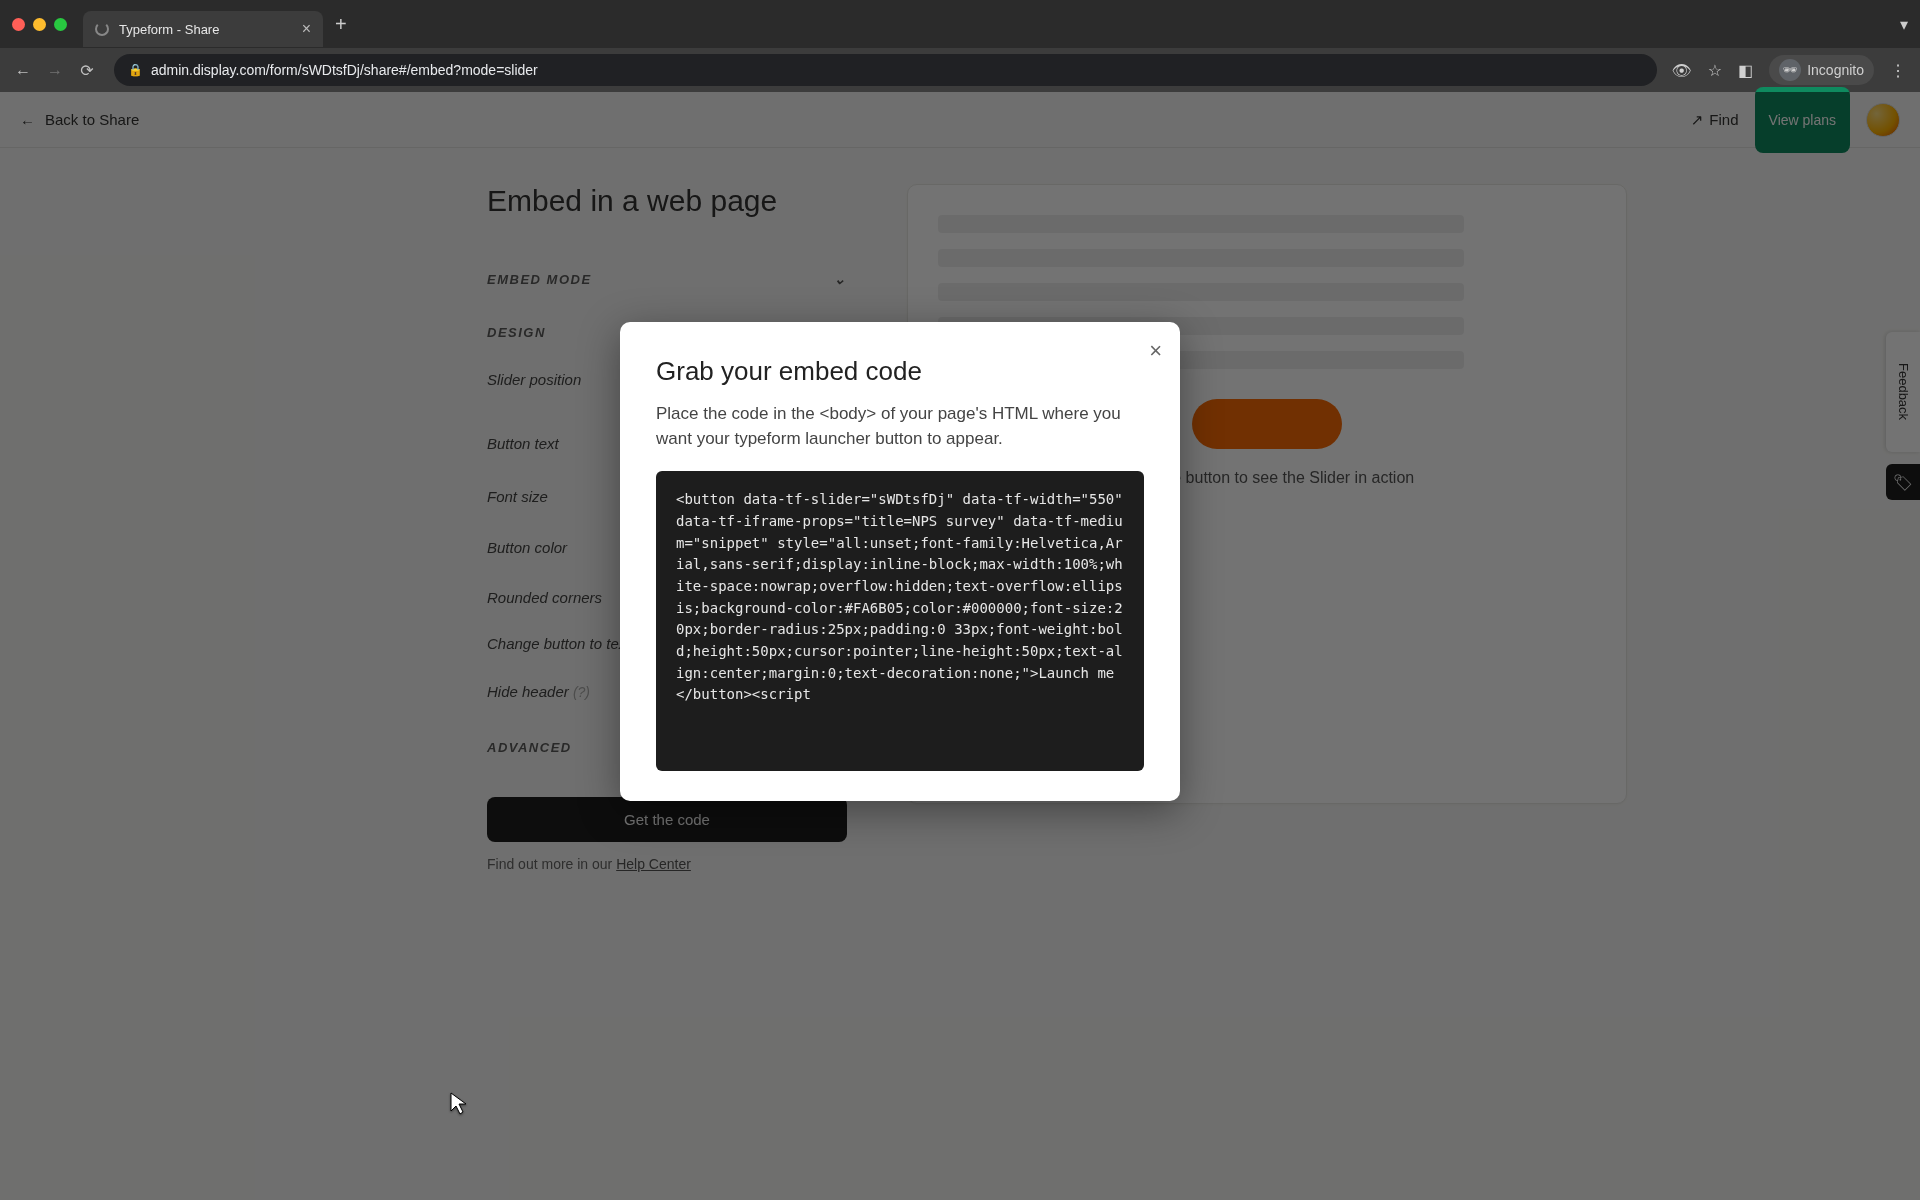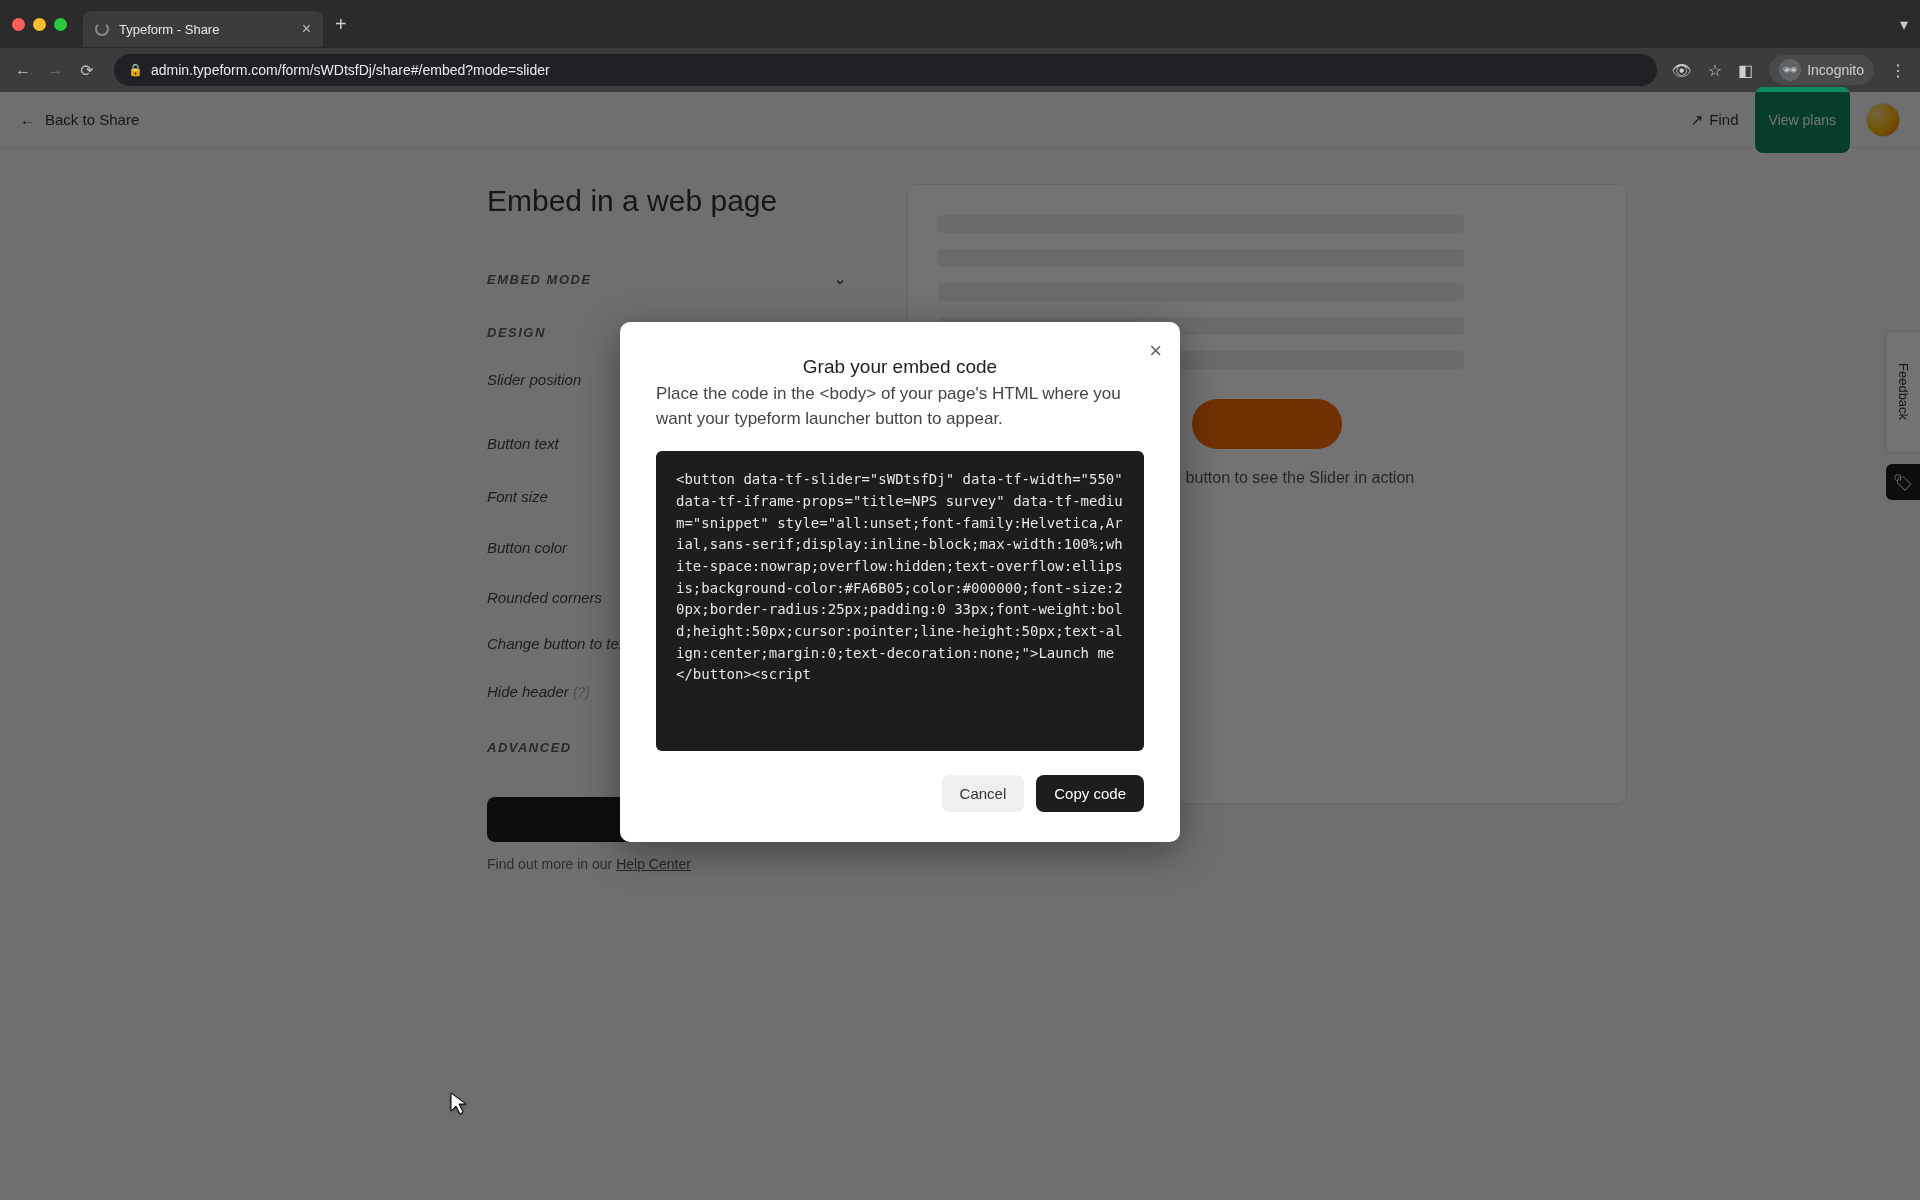--- a/index.html
+++ b/index.html
@@ -71,21 +71,21 @@
   .pline { height:18px; background:#eee; border-radius:4px;}
   .launch-btn { width:150px; height:50px; background:#FA6B05; border-radius:25px; margin: 20px auto;}
   .preview-caption { text-align:center; color:#555; font-size:16px; margin-top:20px;}
 
   .feedback-tab { position:absolute; right:0; top:240px; background:#fff; width:34px; height:120px; border-radius:6px 0 0 6px; box-shadow:-1px 0 4px rgba(0,0,0,0.15); display:flex; align-items:center; justify-content:center; writing-mode:vertical-rl; font-size:13px; color:#333; z-index:10;}
   .note-tab { position:absolute; right:0; top:372px; width:34px; height:36px; background:#1d1d1d; border-radius:6px 0 0 6px; display:flex; align-items:center; justify-content:center; color:#fff; z-index:10;}
 
   
   .modal { position:absolute; z-index:30; width:560px; background:#fff; border-radius:10px; left:620px; top:230px; padding: 34px 36px 30px 36px; box-shadow:0 10px 40px rgba(0,0,0,0.4);}
   .modal-close { position:absolute; top:16px; right:18px; font-size:22px; color:#666; cursor:pointer; background:none; border:none;}
-  .modal-title { font-size:19px; color:#222; font-weight:400; margin-bottom:4px;text-align:center;}
+  .modal-title { font-size:26px; color:#222; font-weight:400; margin-bottom:15px;}
   .modal-desc { font-size:17px; color:#444; line-height:1.45; margin-bottom:20px;}
   .code-box { background:#1d1d1d; color:#e6e6e6; font-family: Menlo, Consolas, monospace; font-size:14px; line-height:1.55; padding:18px 20px; border-radius:6px; height:300px; overflow:hidden; white-space:pre-wrap; word-break:break-all;}
   .modal-actions { display:flex; justify-content:flex-end; gap:12px; margin-top:24px;}
   .btn-cancel { background:#efefef; border:none; padding:10px 18px; border-radius:8px; font-size:15px; color:#333; cursor:pointer;}
   .btn-copy { background:#1d1d1d; border:none; padding:10px 18px; border-radius:8px; font-size:15px; color:#fff; cursor:pointer;}
 
   .chev { font-size:14px; color:#555;}
 
   .cursor { position:absolute; z-index:40; left:450px; top:1000px; width:18px; height:24px; pointer-events:none;}
   .cursor svg { filter: drop-shadow(0 1px 1px rgba(0,0,0,0.5)); }
@@ -107,21 +107,21 @@
   <div class="newtab">+</div>
   <div class="chrome-drop">▾</div>
 </div>
 
 <div class="addr-bar">
   <span class="nav-ico">←</span>
   <span class="nav-ico" style="opacity:.4">→</span>
   <span class="nav-ico">⟳</span>
   <div class="url-box">
     <span class="lock">🔒</span>
-    <span>admin.typeform.com/form/sWDtsfDj/share#/embed?mode=slider</span>
+    <span>admin.display.com/form/sWDtsfDj/share#/embed?mode=slider</span>
   </div>
   <div class="addr-icons">
     <span>👁</span>
     <span>☆</span>
     <span>◧</span>
     <div class="incog-pill">
       <span class="incog-ava">🕶</span>
       <span>Incognito</span>
     </div>
     <span>⋮</span>
@@ -261,24 +261,20 @@
     <span>🏷</span>
   </div>
 
   <div class="dim"></div>
 
   <div class="modal">
     <button class="modal-close">×</button>
     <div class="modal-title">Grab your embed code</div>
     <div class="modal-desc">Place the code in the &lt;body&gt; of your page's HTML where you want your typeform launcher button to appear.</div>
     <div class="code-box">&lt;button data-tf-slider="sWDtsfDj" data-tf-width="550" data-tf-iframe-props="title=NPS survey" data-tf-medium="snippet" style="all:unset;font-family:Helvetica,Arial,sans-serif;display:inline-block;max-width:100%;white-space:nowrap;overflow:hidden;text-overflow:ellipsis;background-color:#FA6B05;color:#000000;font-size:20px;border-radius:25px;padding:0 33px;font-weight:bold;height:50px;cursor:pointer;line-height:50px;text-align:center;margin:0;text-decoration:none;"&gt;Launch me&lt;/button&gt;&lt;script</div>
-    <div class="modal-actions">
-      <button class="btn-cancel">Cancel</button>
-      <button class="btn-copy">Copy code</button>
-    </div>
   </div>
 
   <div class="cursor">
     <svg width="18" height="24" viewBox="0 0 18 24">
         <path d="M1 1 L1 19 L6 14 L10 22 L13 20 L9 12 L16 12 Z" fill="#fff" stroke="#000" stroke-width="1"></path>
       </svg>
   </div>
 
 </div>
 

